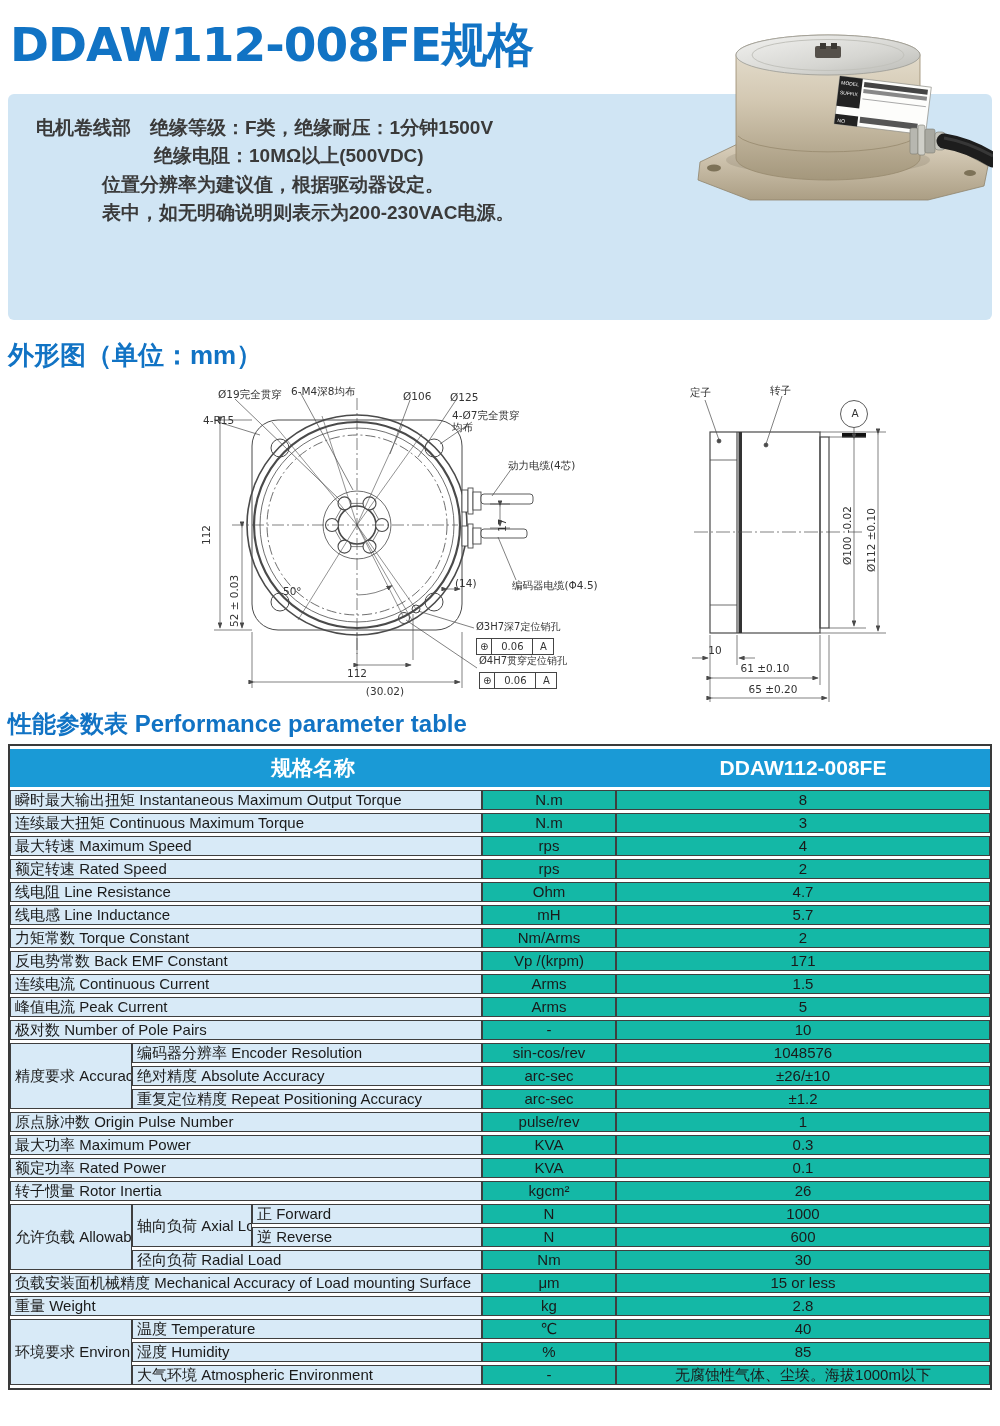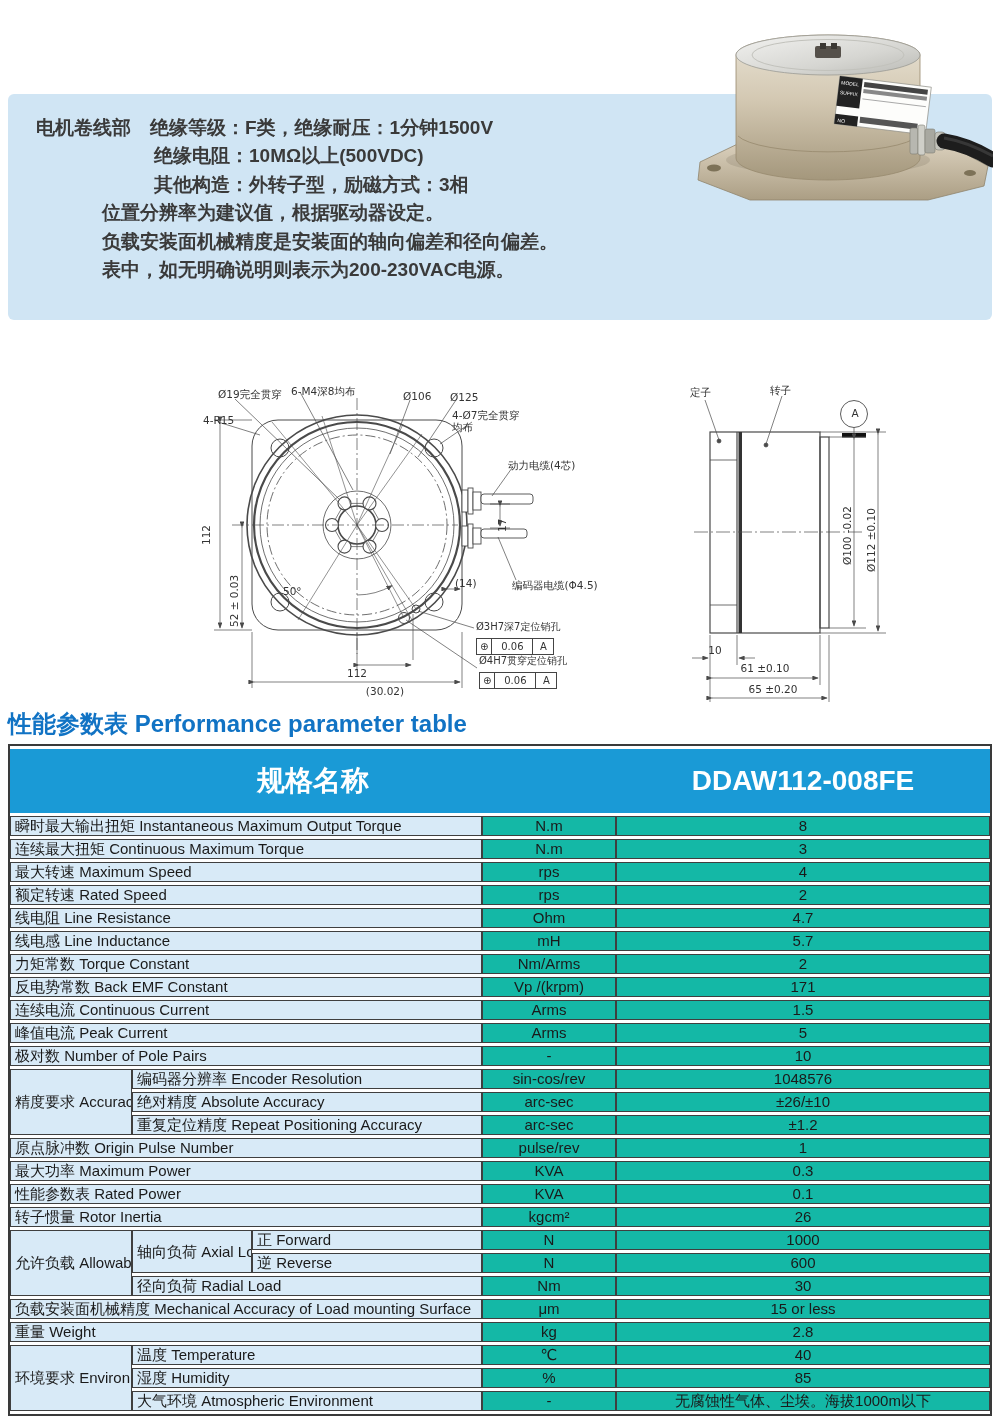--- a/index.html
+++ b/index.html
@@ -33,42 +33,41 @@
   .tolblock{position:absolute;font-family:"DejaVu Sans",sans-serif;}
   .tolblock .tlabel{font-size:10px;color:#333;margin-bottom:1px;white-space:nowrap;}
   .tframe{display:inline-flex;border:1px solid #444;background:#fff;height:15px;line-height:15px;
           font-size:10px;color:#333;}
   .tframe span{display:inline-block;text-align:center;border-right:1px solid #444;padding:0 3px;}
   .tframe span:last-child{border-right:none;}
   
   .tbl-wrap{position:absolute;left:8px;top:744px;width:984px;border:2px solid #3a3a3a;
             box-sizing:border-box;background:#fff;}
   table.spec{width:100%;border-collapse:separate;border-spacing:0 3px;table-layout:fixed;}
-  table.spec th{background:var(--hdrblue);color:#fff;font-size:28px;font-weight:700;height:36px;
-                border:1.5px solid var(--hdrblue);padding:12px;}
+  table.spec th{background:var(--hdrblue);color:#fff;font-size:21px;font-weight:700;height:36px;
+                border:1.5px solid var(--hdrblue);padding:0;}
   table.spec td{border:1.5px solid var(--border);font-size:15px;height:16px;line-height:16px;
                 color:#1a1a1a;padding:1px 4px;overflow:hidden;white-space:nowrap;font-weight:500;}
   td.label{background:var(--cellblue);text-align:left;padding-left:8px;}
   td.group{background:var(--cellblue);text-align:center;white-space:pre-line;font-size:14.5px;
            line-height:15px;font-weight:600;padding:0 2px;}
   td.unit,td.value{background:#14b8a6;text-align:center;}
 </style>
 </head>
 <body>
 
 <div id="page">
 
+  <div class="title">DDAW112-008FE规格</div>
 
   <div class="info-box">
     <div class="info-lines">
       <div>电机卷线部　绝缘等级：F类，绝缘耐压：1分钟1500V</div>
       <div class="ind1">绝缘电阻：10MΩ以上(500VDC)</div>
-      <div class="ind1">其他构造：外转子型，励磁方式：3相</div>
       <div class="ind2">位置分辨率为建议值，根据驱动器设定。</div>
-      <div class="ind2">负载安装面机械精度是安装面的轴向偏差和径向偏差。</div>
       <div class="ind2">表中，如无明确说明则表示为200-230VAC电源。</div>
     </div>
   </div>
 
   <svg class="photo" viewBox="0 0 305 192">
     <defs>
       <linearGradient id="gBody" x1="0" y1="0" x2="0" y2="1">
         <stop offset="0" stop-color="#e9e3d5"></stop>
           <stop offset="0.45" stop-color="#d3c8b2"></stop>
         <stop offset="1" stop-color="#a4977c"></stop>
@@ -110,20 +109,21 @@
       <rect x="222" y="118" width="8" height="26" rx="2" fill="#b7b7b0" stroke="#7c7c74" stroke-width="0.6"></rect>
       <rect x="230" y="115" width="7" height="30" rx="2" fill="#cfcfc8" stroke="#7c7c74" stroke-width="0.6"></rect>
       <rect x="237" y="119" width="10" height="24" rx="2" fill="#a8a8a0" stroke="#7c7c74" stroke-width="0.6"></rect>
       <rect x="247" y="122" width="10" height="18" rx="3" fill="#c4c4bc" stroke="#7c7c74" stroke-width="0.6"></rect>
     </g>
     <path d="M256,131 C275,134 292,142 305,150" stroke="#1d1d1d" stroke-width="15" fill="none" stroke-linecap="round"></path>
     <path d="M256,128 C275,131 292,139 305,146" stroke="#4a4a4a" stroke-width="3" fill="none" opacity="0.6"></path>
   </svg>
 
 
+  <div class="sec-heading">外形图（单位：mm）</div>
 
   <svg id="fv" class="dwg-svg" width="470" height="325" viewBox="0 0 470 325">
     <defs>
       <marker id="ah" markerWidth="9" markerHeight="7" refX="8" refY="3.5" orient="auto">
         <path d="M0,0 L9,3.5 L0,7 Z" fill="#4a4a4a"></path>
       </marker>
     </defs>
     <g stroke="#4a4a4a" fill="none" stroke-width="1">
       <rect x="92" y="38" width="210" height="210" rx="26"></rect>
       <circle cx="197" cy="143" r="110" stroke-width="1.6"></circle>
@@ -390,21 +390,21 @@
             <td colspan="3" class="label">原点脉冲数 Origin Pulse Number</td>
             <td class="unit">pulse/rev</td>
             <td class="value">1</td>
           </tr>
           <tr>
             <td colspan="3" class="label">最大功率 Maximum Power</td>
             <td class="unit">KVA</td>
             <td class="value">0.3</td>
           </tr>
           <tr>
-            <td colspan="3" class="label">性能参数表 Rated Power</td>
+            <td colspan="3" class="label">额定功率 Rated Power</td>
             <td class="unit">KVA</td>
             <td class="value">0.1</td>
           </tr>
           <tr>
             <td colspan="3" class="label">转子惯量  Rotor Inertia</td>
             <td class="unit">kgcm²</td>
             <td class="value">26</td>
           </tr>
           <tr>
             <td rowspan="3" class="group">允许负载

